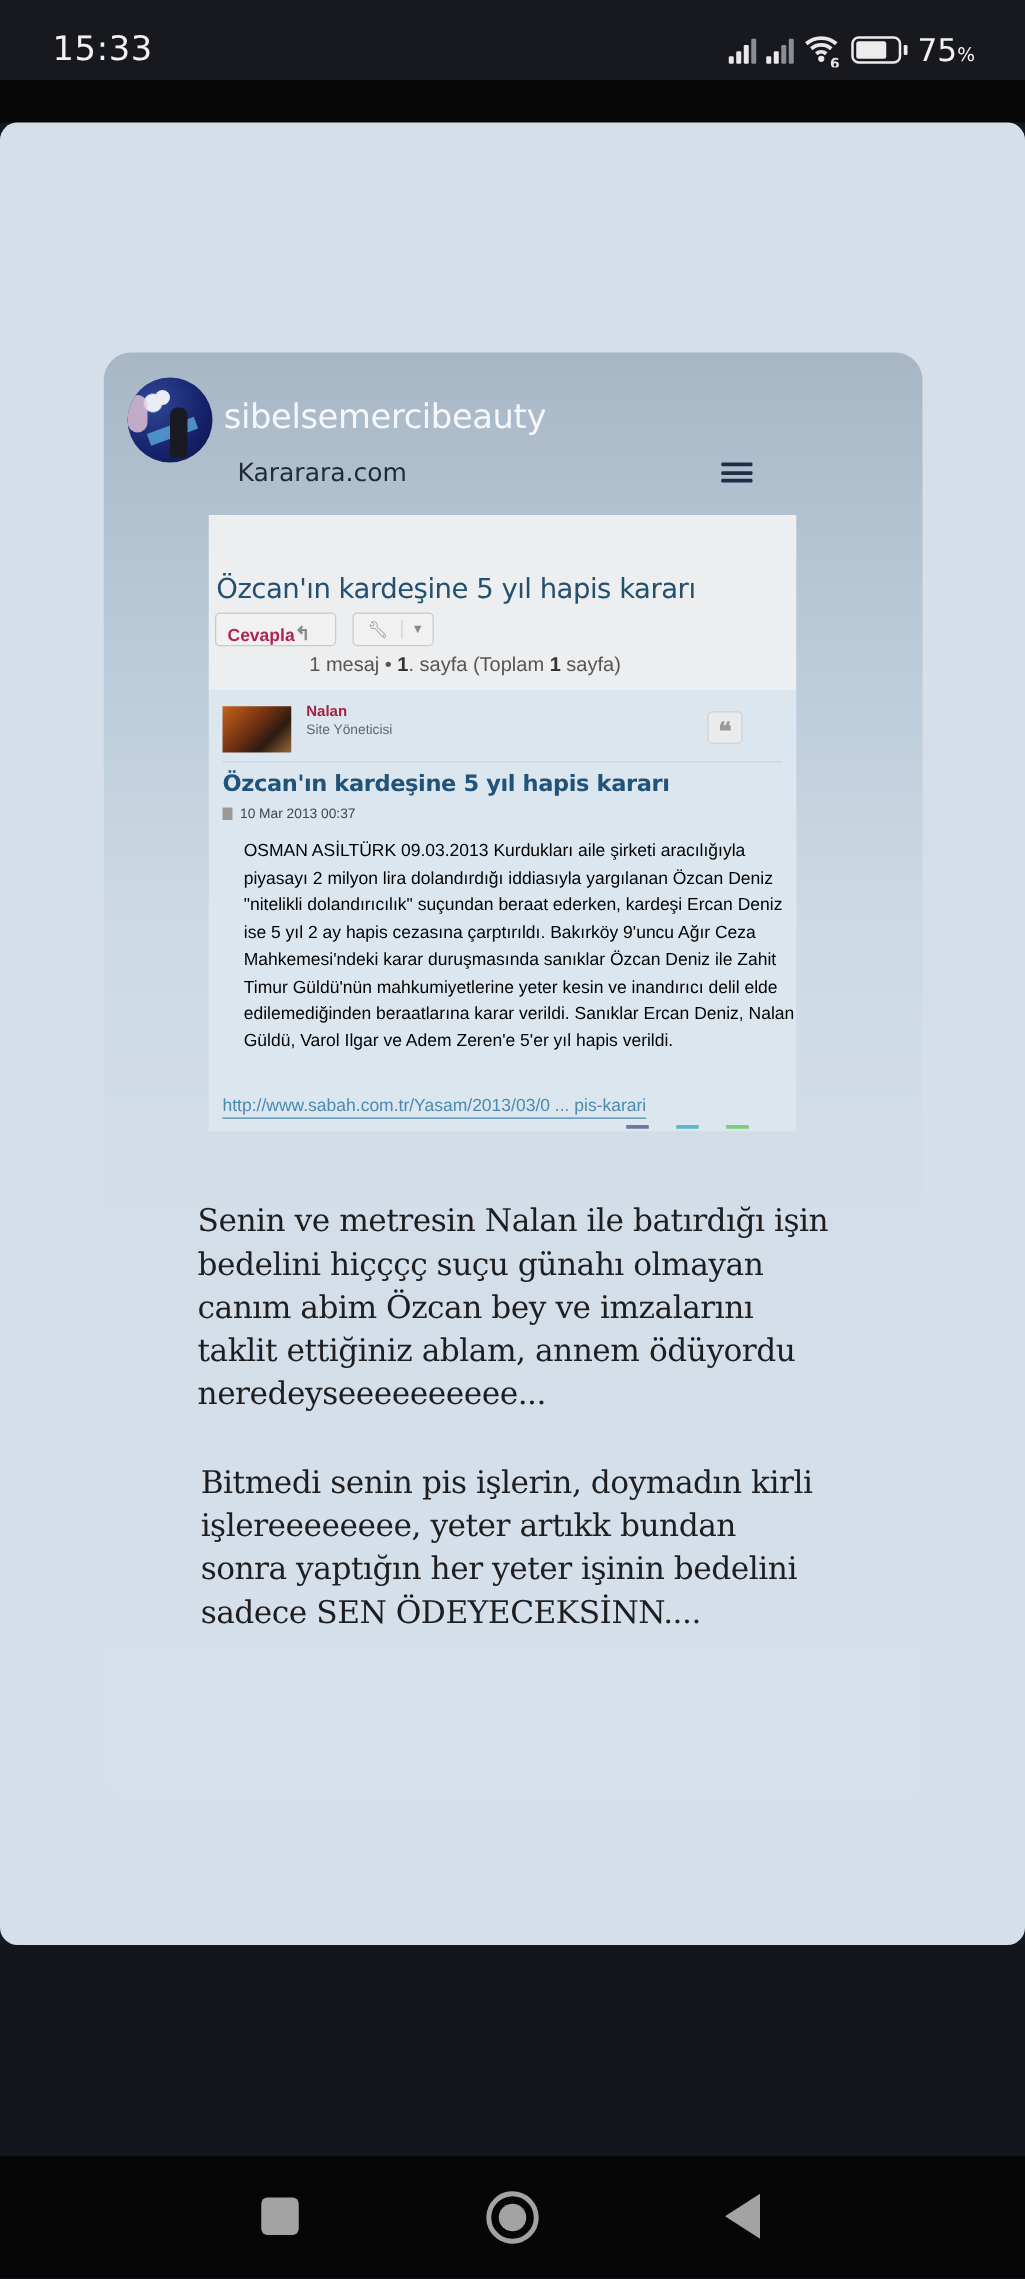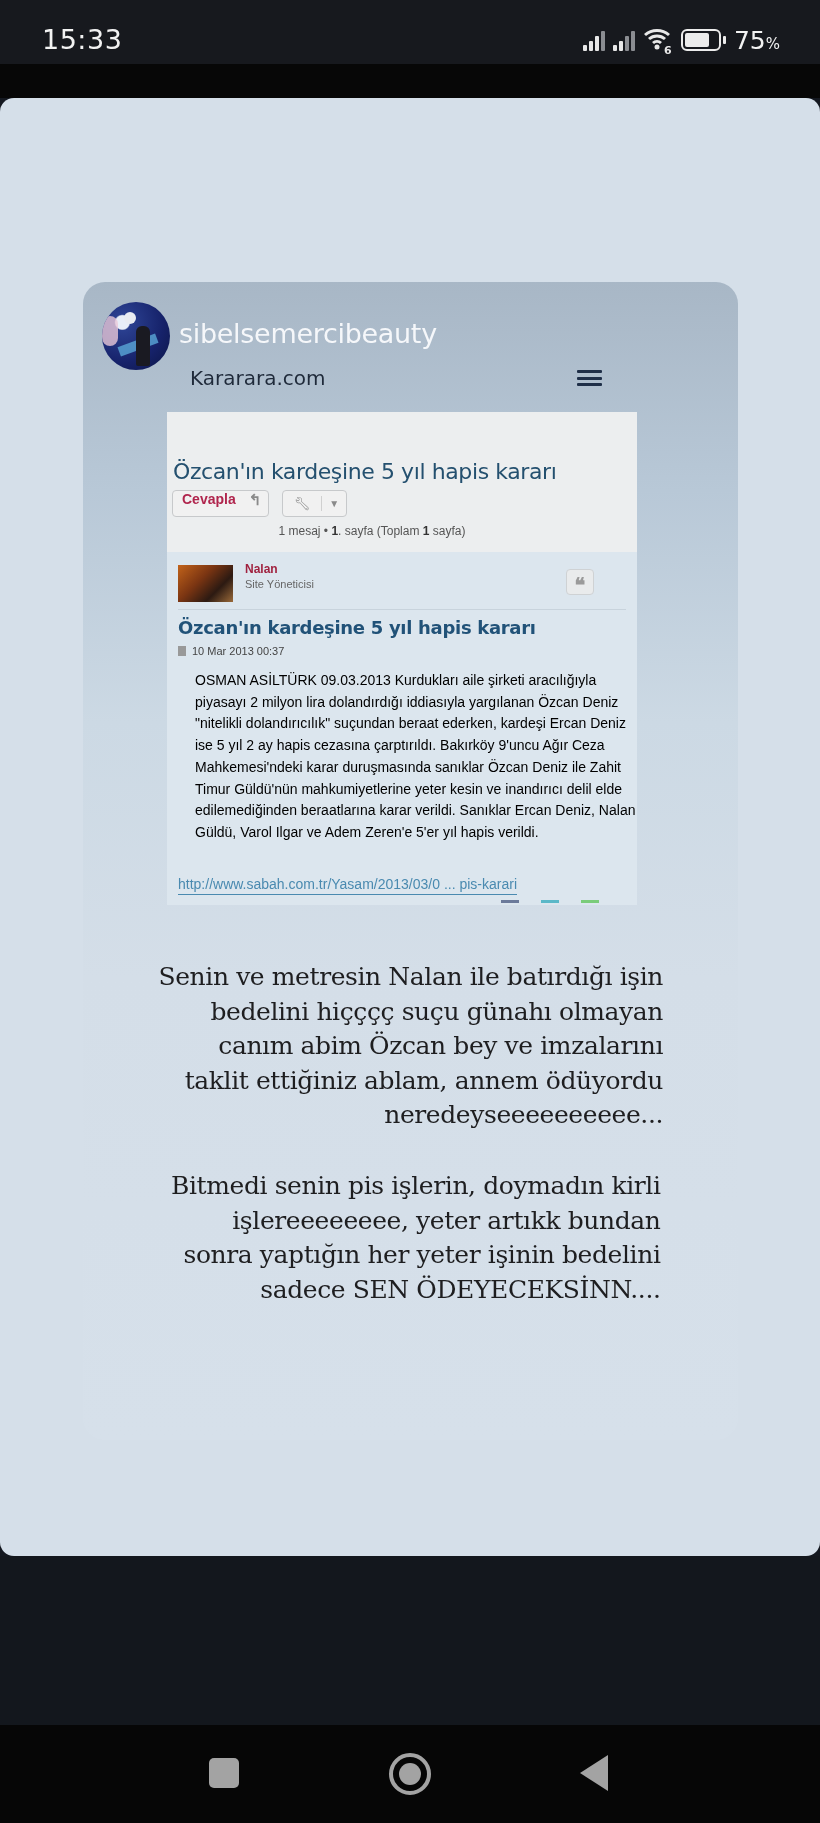--- a/index.html
+++ b/index.html
@@ -39,45 +39,45 @@
   .username { position: absolute; left: 96px; top: 36px; font-size: 27px; color: #f5f7fa; font-family: "DejaVu Sans", sans-serif; letter-spacing: -0.3px; }
   .site-name { position: absolute; left: 107px; top: 84px; font-size: 20px; color: #1f2a3a; font-family: "DejaVu Sans", sans-serif; }
   .hamburger { position: absolute; left: 494px; top: 88px; width: 25px; height: 16px; display: flex; flex-direction: column; justify-content: space-between; }
   .hamburger span { height: 3px; background: #1f2f48; border-radius: 1px; }
 
   
   .shot { position: absolute; left: 84px; top: 130px; width: 470px; height: 493px; background: #dce6ee; overflow: hidden; }
   .shot-top { position: absolute; left: 0; top: 0; width: 470px; height: 140px; background: #eceeef; }
   .topic-title { position: absolute; left: 6px; top: 47px; font-size: 22px; color: #24506f; font-family: "DejaVu Sans", sans-serif; letter-spacing: -0.4px; }
   .btn-reply { position: absolute; left: 5px; top: 78px; width: 97px; height: 27px; border: 1px solid #c7c9cb; border-radius: 4px; background: #f1f1f1;
-    font-size: 14px; font-weight: bold; color: #b0254d; display: flex; align-items: flex-start; padding-left: 9px; gap: 13px; }
+    font-size: 14px; font-weight: bold; color: #b0254d; display: flex; align-items: flex-end; padding-left: 9px; gap: 0; }
   .btn-reply .reply-icon { color: #8a8a8a; font-size: 15px; }
   .btn-tools { position: absolute; left: 115px; top: 78px; width: 65px; height: 27px; border: 1px solid #c7c9cb; border-radius: 4px; background: #f1f1f1;
     display: flex; align-items: center; font-size: 13px; color: #8a8a8a; }
   .btn-tools .wrench { width: 40px; text-align: center; border-right: 1px solid #d0d0d0; }
   .btn-tools .caret { width: 24px; text-align: center; font-size: 10px; }
-  .pagination { position: absolute; left: 0; width: 410px; top: 112px; text-align: center; font-size: 12px; color: #555; }
+  .pagination { position: absolute; left: 0; width: 410px; top: 112px; text-align: center; font-size: 16px; color: #555; }
   .pagination b { color: #333; }
 
   .post-avatar { position: absolute; left: 11px; top: 153px; width: 55px; height: 37px;
     background: linear-gradient(135deg, #c2631a 0%, #7b3512 40%, #2c1a12 70%, #9a6a3a 100%); }
   .post-author { position: absolute; left: 78px; top: 150px; font-size: 12px; font-weight: bold; color: #a0223f; }
   .post-rank { position: absolute; left: 78px; top: 166px; font-size: 11px; color: #666; }
   .quote-btn { position: absolute; left: 399px; top: 157px; width: 28px; height: 26px; border: 1px solid #cfd2d4; border-radius: 4px; background: #e9ebec;
     font-size: 20px; font-weight: bold; color: #9a9a9a; text-align: center; line-height: 30px; font-family: "DejaVu Serif", serif; }
   .post-divider { position: absolute; left: 11px; top: 197px; width: 448px; height: 1px; background: #c8d3dc; }
   .post-title { position: absolute; left: 11px; top: 205px; font-size: 18px; font-weight: bold; color: #215278; font-family: "DejaVu Sans", sans-serif; letter-spacing: -0.3px; }
   .post-date { position: absolute; left: 11px; top: 233px; font-size: 11px; color: #444; display: flex; align-items: center; gap: 6px; }
   .post-date .doc-icon { width: 8px; height: 10px; background: #999; }
   .post-body { position: absolute; left: 28px; top: 258px; width: 452px; font-size: 14px; line-height: 21.7px; color: #000000; }
   .post-link { position: absolute; left: 11px; top: 464px; font-size: 14px; color: #4a8ab0; border-bottom: 1px solid #4a8ab0; padding-bottom: 2px; }
   .share-bars { position: absolute; top: 488px; height: 3px; width: 18px; }
 
   
-  .caption { position: absolute; left: 0; width: 655px; text-align: right; font-family: "DejaVu Serif", serif; color: #1e1e20;
+  .caption { position: absolute; left: 0; width: 655px; text-align: left; font-family: "DejaVu Serif", serif; color: #1e1e20;
     font-size: 25px; line-height: 34.5px; letter-spacing: -0.4px; }
   .caption-1 { top: 678px; }
   .caption-2 { top: 887px; }
 
   
   .nav-bar { position: absolute; left: 0; top: 1725px; width: 820px; height: 98px; background: #060606; }
   .nav-recents { position: absolute; left: 209px; top: 33px; width: 30px; height: 30px; background: #a3a3a3; border-radius: 5px; }
   .nav-home { position: absolute; left: 389px; top: 28px; width: 42px; height: 42px; border: 4px solid #a3a3a3; border-radius: 50%; }
   .nav-home::after { content: ""; position: absolute; left: 6px; top: 6px; width: 22px; height: 22px; background: #a3a3a3; border-radius: 50%; }
   .nav-back { position: absolute; left: 580px; top: 30px; width: 0; height: 0; border-top: 18px solid transparent; border-bottom: 18px solid transparent; border-right: 28px solid #a3a3a3; }

